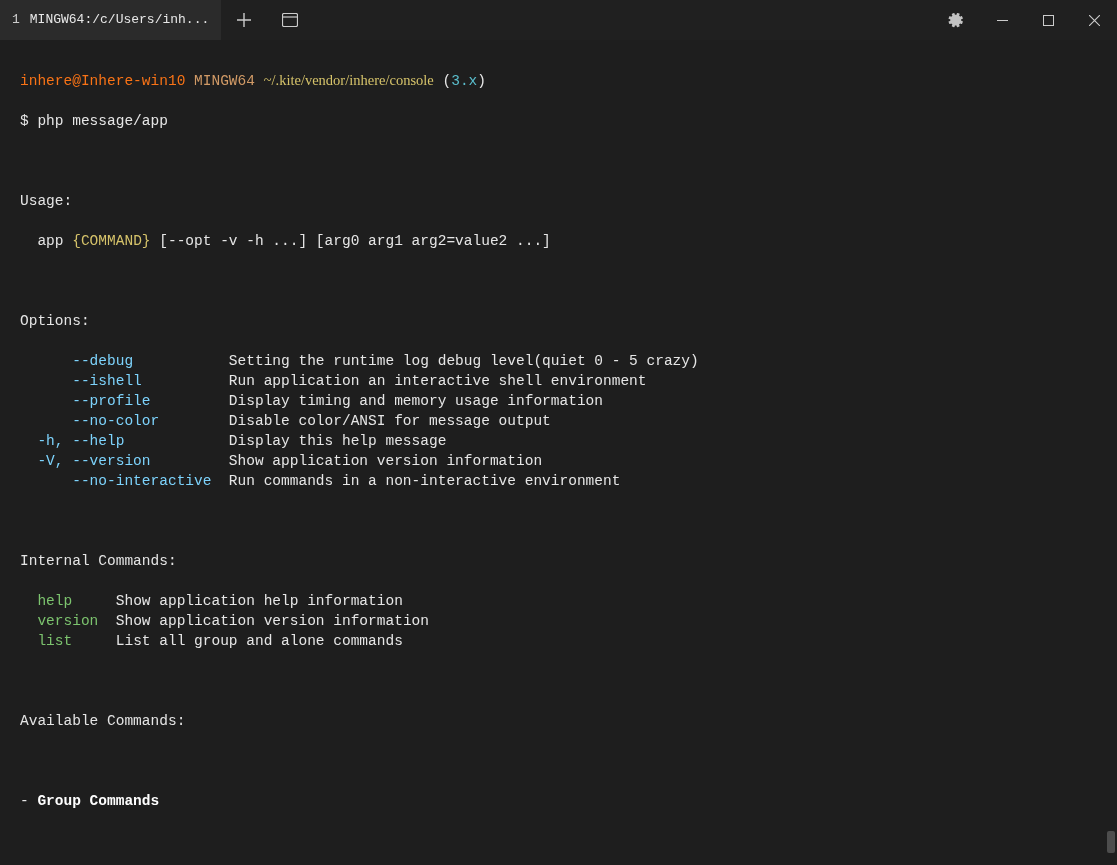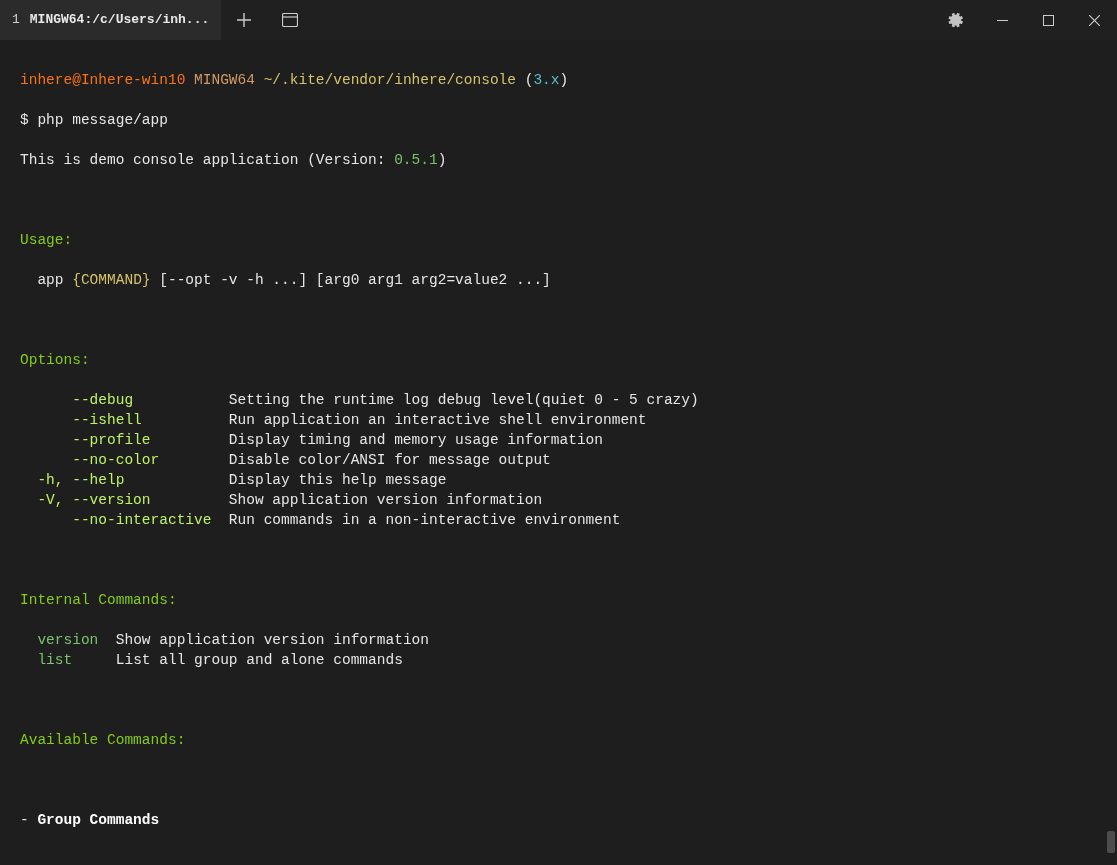--- a/index.html
+++ b/index.html
@@ -33,21 +33,21 @@
     color: #e8e8e8;
   }
   .tab-index {
     margin-right: 10px;
     opacity: 0.85;
   }
   .tab-title {
     white-space: nowrap;
     overflow: hidden;
     text-overflow: ellipsis;
-    font-weight: 700;
+    font-weight: 400;
     text-align: right;
   }
   .tabbar-actions {
     display: flex;
     align-items: center;
     height: 40px;
   }
   .icon-btn {
     width: 46px;
     height: 40px;
@@ -71,26 +71,26 @@
   .terminal {
     padding: 10px 20px 8px 20px;
     white-space: pre;
     font-family: Consolas, 'Courier New', monospace;
     color: #e6e6e6;
     height: calc(100% - 40px);
     position: relative;
   }
   .prompt-user { color: #f97316; }
   .prompt-env  { color: #d19a66; }
-  .prompt-path { color: #d6c36a; }
+  .prompt-path { color: #d6c36a; font-family: Liberation Serif, serif; }
   .prompt-branch { color: #5abecd; }
   .accent-num { color: #7cc36e; }
-  .section { color: #84cc16; }
+  .section { color: #e5e5e5; }
   .opt-usage { color: #d6c36a; }
-  .opt-flag { color: #bef264; }
+  .opt-flag { color: #7dd3fc; }
   .cmd-name { color: #7cc36e; }
   .bold { font-weight: bold; color: #ffffff; font-family: Liberation Mono, monospace; }
   .row { white-space: pre; }
 
   .scrollbar {
     position: absolute;
     right: 2px;
     bottom: 12px;
     width: 8px;
     height: 22px;
@@ -140,30 +140,29 @@
       <svg width="11" height="11" viewBox="0 0 11 11">
           <path d="M0 0l11 11M11 0L0 11" stroke="currentColor" stroke-width="1.1"></path>
         </svg>
     </div>
   </div>
 </div>
 
 <div class="terminal">
 <div class="row"><span class="prompt-user">inhere@Inhere-win10</span> <span class="prompt-env">MINGW64</span> <span class="prompt-path">~/.kite/vendor/inhere/console</span> <span>(</span><span class="prompt-branch">3.x</span><span>)</span></div>
 <div class="row">$ <span>php message/app</span></div>
-<div class="row"><span>This is demo console application (Version: </span><span class="accent-num">0.5.1</span><span>)</span></div>
 <div class="row"> </div>
 <div class="row section">Usage:</div>
 <div class="row"><span>  app </span><span class="opt-usage">{COMMAND}</span><span> [--opt -v -h ...] [arg0 arg1 arg2=value2 ...]</span></div>
 <div class="row"> </div>
 <div class="row section">Options:</div>
 <div id="options-list"><div class="row"><span class="opt-flag">      --debug         </span><span>  Setting the runtime log debug level(quiet 0 - 5 crazy)</span></div><div class="row"><span class="opt-flag">      --ishell        </span><span>  Run application an interactive shell environment</span></div><div class="row"><span class="opt-flag">      --profile       </span><span>  Display timing and memory usage information</span></div><div class="row"><span class="opt-flag">      --no-color      </span><span>  Disable color/ANSI for message output</span></div><div class="row"><span class="opt-flag">  -h, --help          </span><span>  Display this help message</span></div><div class="row"><span class="opt-flag">  -V, --version       </span><span>  Show application version information</span></div><div class="row"><span class="opt-flag">      --no-interactive</span><span>  Run commands in a non-interactive environment</span></div></div>
 <div class="row"> </div>
 <div class="row section">Internal Commands:</div>
-<div id="internal-list"><div class="row"><span class="cmd-name">  version</span><span>  Show application version information</span></div><div class="row"><span class="cmd-name">  list   </span><span>  List all group and alone commands</span></div></div>
+<div id="internal-list"><div class="row"><span class="cmd-name">  help   </span><span>  Show application help information</span></div><div class="row"><span class="cmd-name">  version</span><span>  Show application version information</span></div><div class="row"><span class="cmd-name">  list   </span><span>  List all group and alone commands</span></div></div>
 <div class="row"> </div>
 <div class="row section">Available Commands:</div>
 <div class="row"> </div>
 <div class="row"><span>- </span><span class="bold">Group Commands</span></div>
 
 
 
 
 
 

